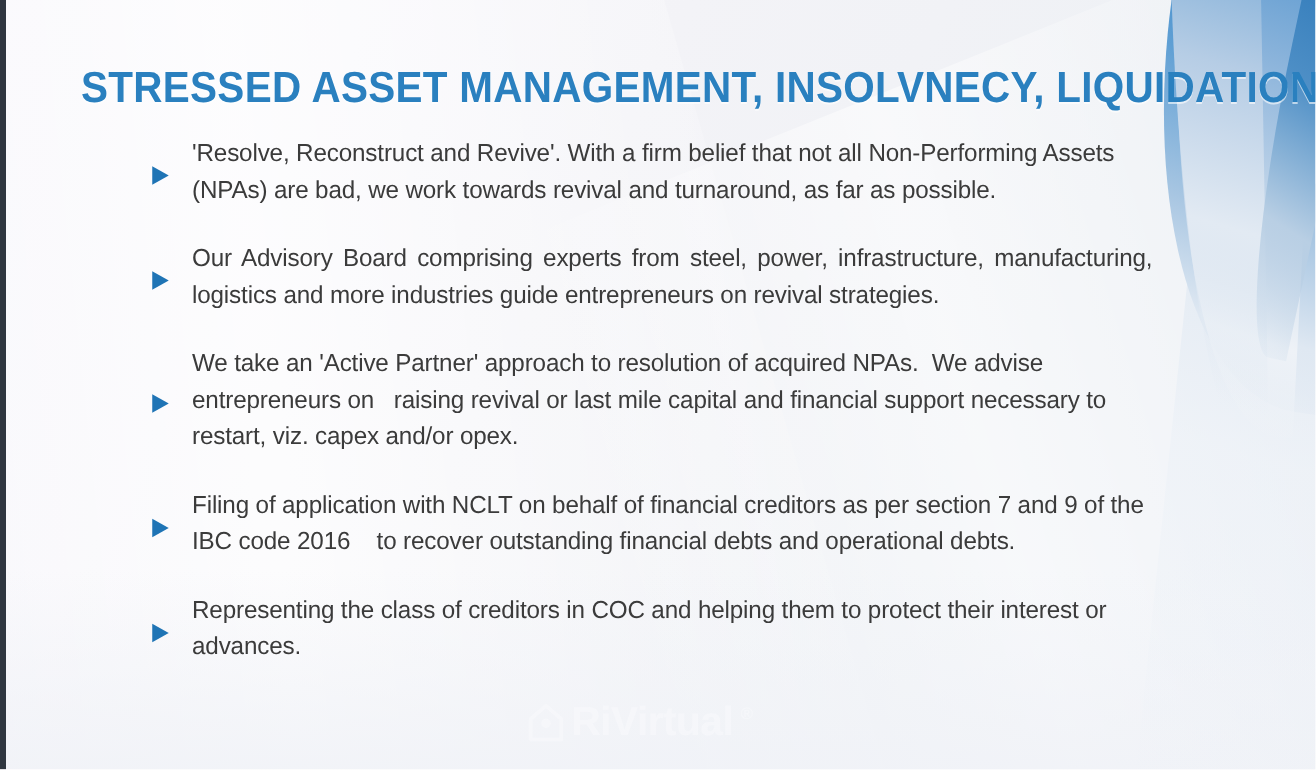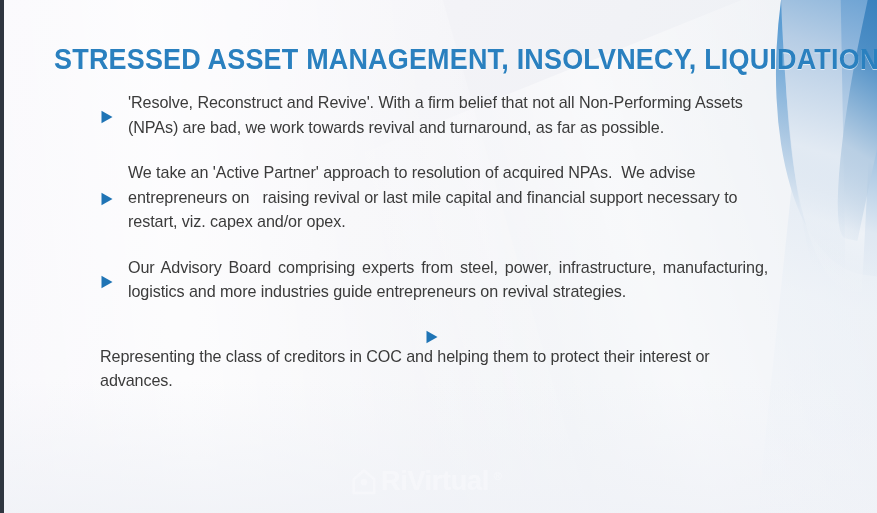--- a/index.html
+++ b/index.html
@@ -162,21 +162,21 @@
     left: 100px;
     top: 90px;
     width: 678px;
     z-index: 20;
   }
   .bullet {
     display: flex;
     align-items: center;
     margin-bottom: 21px;
   }
-  .bullet:last-child { margin-bottom: 0; flex-direction: column; }
+  .bullet:last-child { margin-bottom: 0; }
 
   .bullet-marker {
     flex: 0 0 auto;
     width: 14px;
     height: 14px;
     margin-top: 5px;
     margin-right: 14px;
   }
   .bullet-marker svg { display: block; }
 
@@ -259,32 +259,40 @@
       </span>
       <span class="bullet-text">'Resolve, Reconstruct and Revive'. With a firm belief that not all Non-Performing Assets (NPAs) are bad, we work towards revival and turnaround, as far as possible.</span>
     </div>
 
     <div class="bullet">
       <span class="bullet-marker">
         <svg width="14" height="14" viewBox="0 0 14 14" aria-hidden="true">
           <polygon points="1.5,0.8 12.5,7 1.5,13.2" fill="#1f74b5"></polygon>
         </svg>
       </span>
+      <span class="bullet-text justify">Our Advisory Board comprising experts from steel, power, infrastructure, manufacturing, logistics and more industries guide entrepreneurs on revival strategies.</span>
+    </div>
+
+    <div class="bullet">
+      <span class="bullet-marker">
+        <svg width="14" height="14" viewBox="0 0 14 14" aria-hidden="true">
+          <polygon points="1.5,0.8 12.5,7 1.5,13.2" fill="#1f74b5"></polygon>
+        </svg>
+      </span>
       <span class="bullet-text">We take an 'Active Partner' approach to resolution of acquired NPAs.  We advise entrepreneurs on   raising revival or last mile capital and financial support necessary to restart, viz. capex and/or opex.</span>
     </div>
 
     <div class="bullet">
       <span class="bullet-marker">
         <svg width="14" height="14" viewBox="0 0 14 14" aria-hidden="true">
           <polygon points="1.5,0.8 12.5,7 1.5,13.2" fill="#1f74b5"></polygon>
         </svg>
       </span>
-      <span class="bullet-text justify">Our Advisory Board comprising experts from steel, power, infrastructure, manufacturing, logistics and more industries guide entrepreneurs on revival strategies.</span>
-    </div>
-
+      <span class="bullet-text">Filing of application with NCLT on behalf of financial creditors as per section 7 and 9 of the IBC code 2016    to recover outstanding financial debts and operational debts.</span>
+    </div>
 
     <div class="bullet">
       <span class="bullet-marker">
         <svg width="14" height="14" viewBox="0 0 14 14" aria-hidden="true">
           <polygon points="1.5,0.8 12.5,7 1.5,13.2" fill="#1f74b5"></polygon>
         </svg>
       </span>
       <span class="bullet-text">Representing the class of creditors in COC and helping them to protect their interest or advances.</span>
     </div>
 

